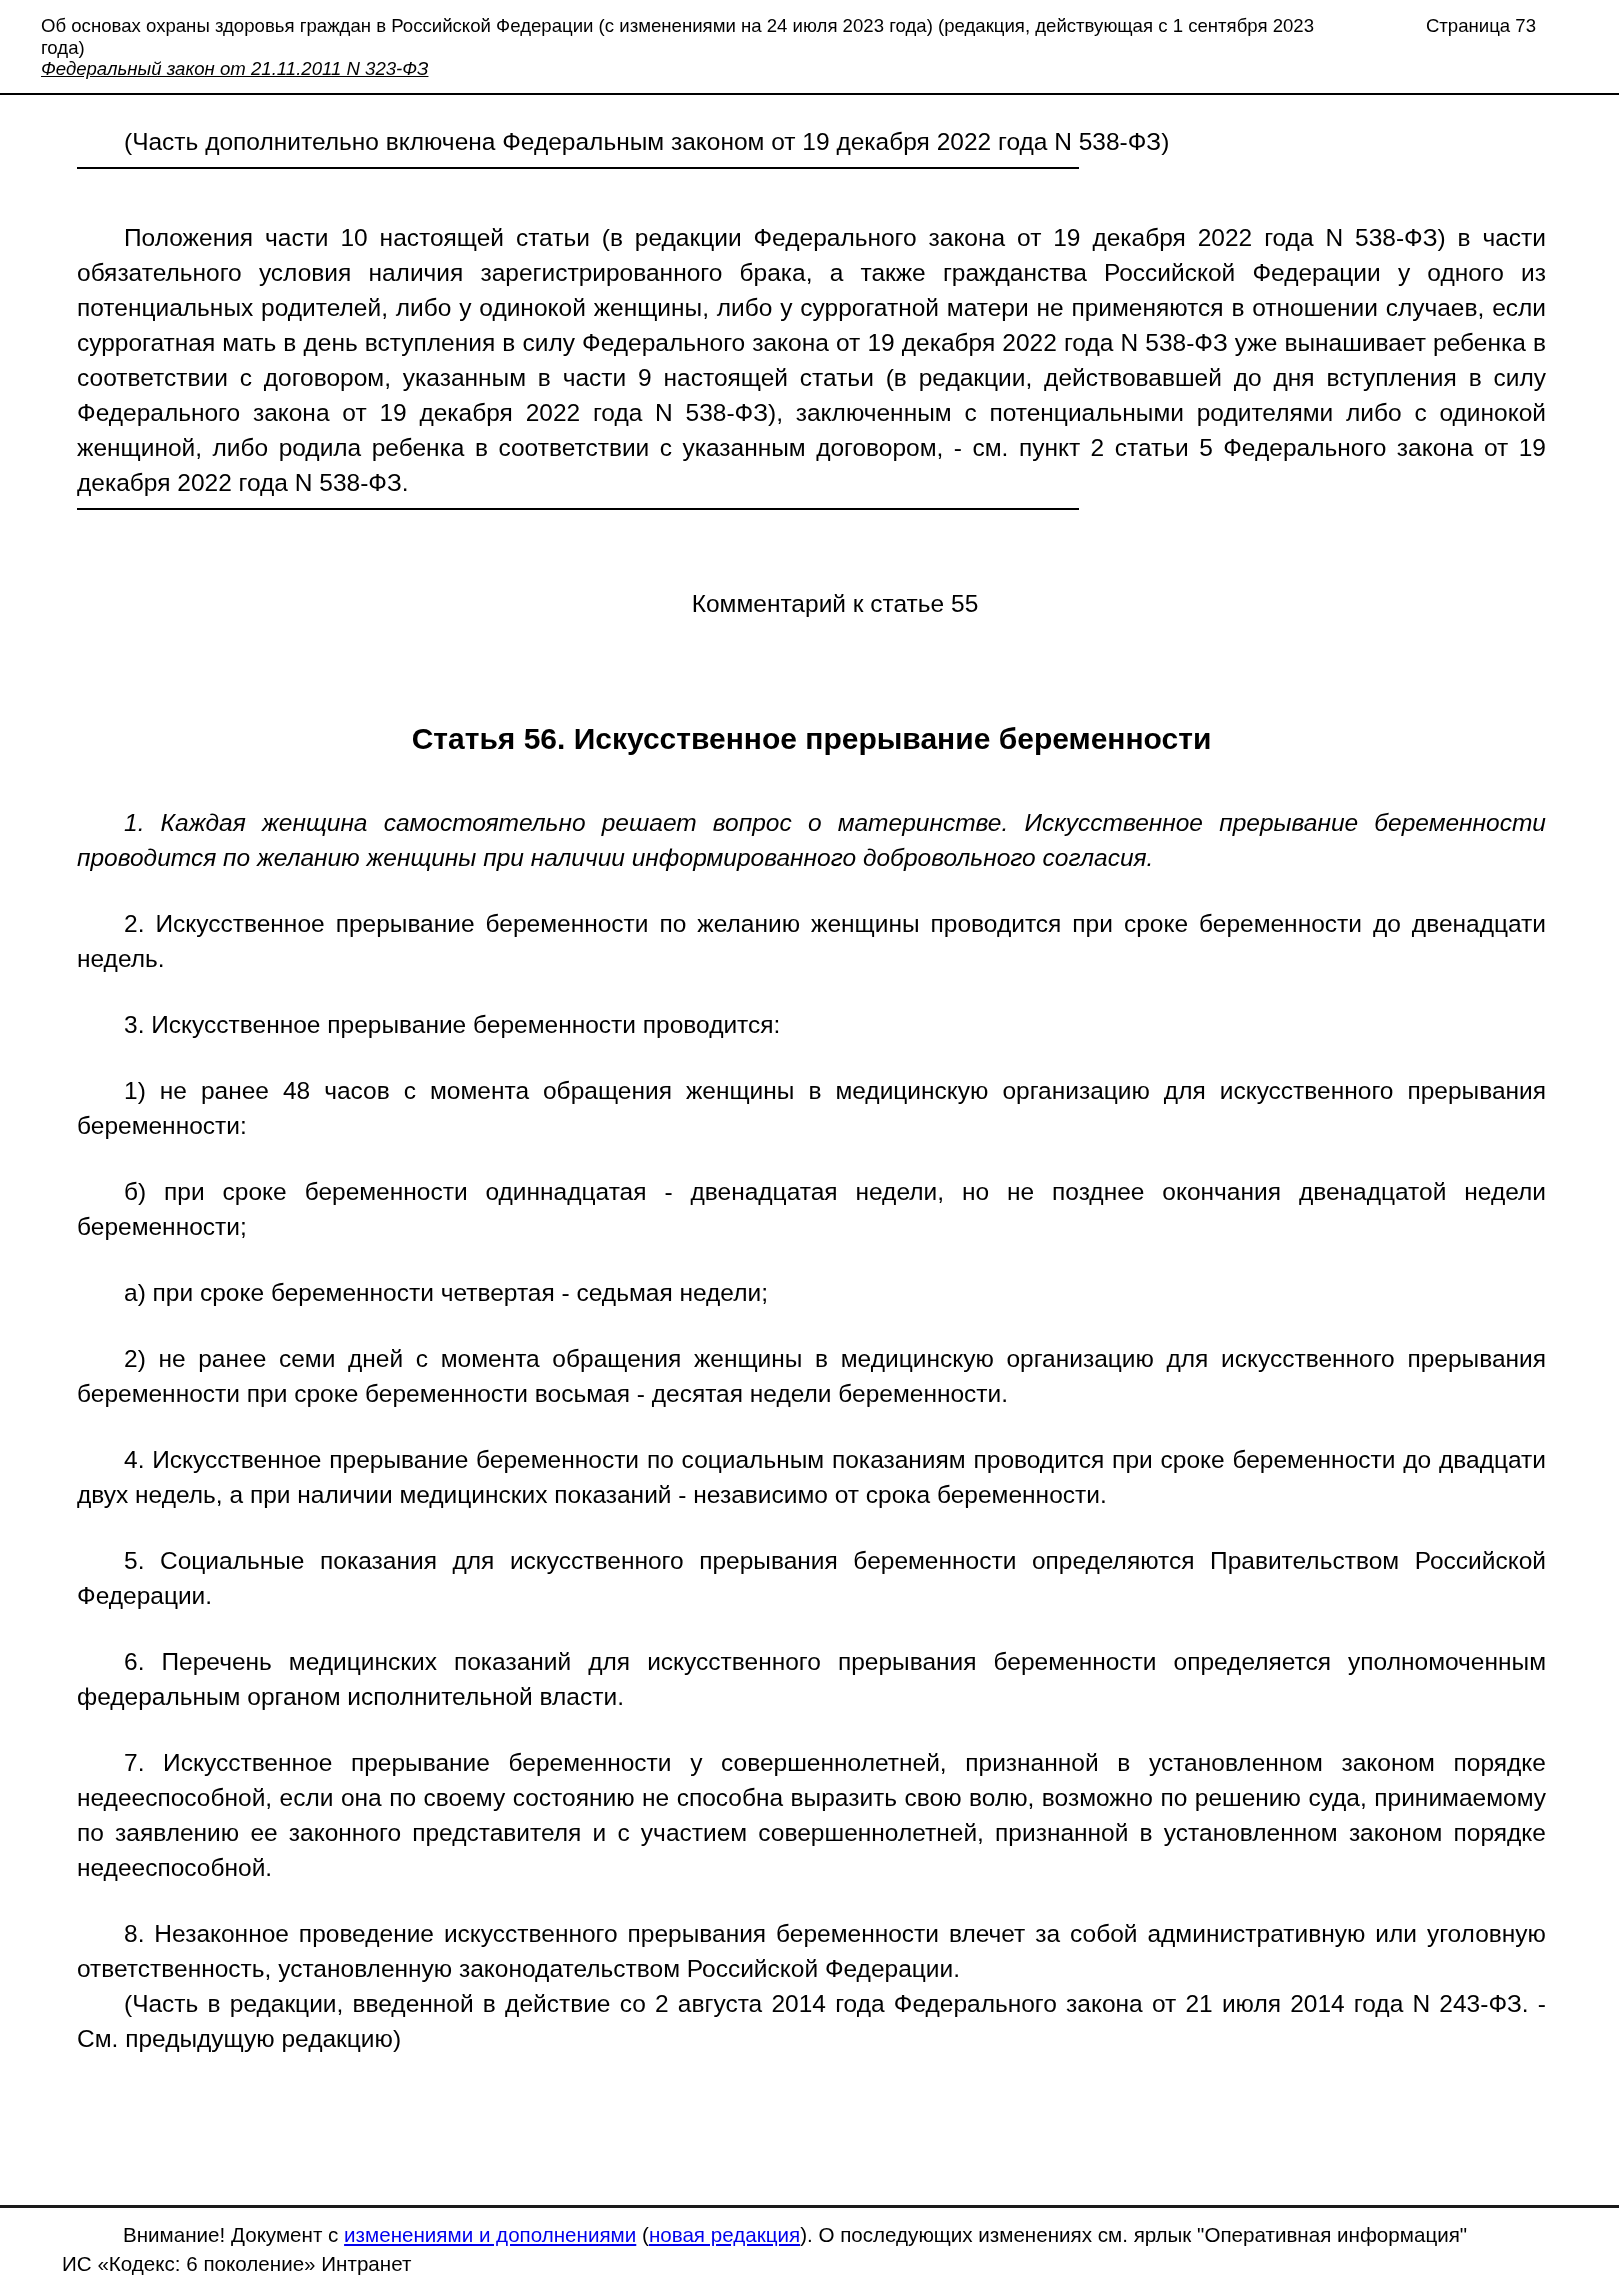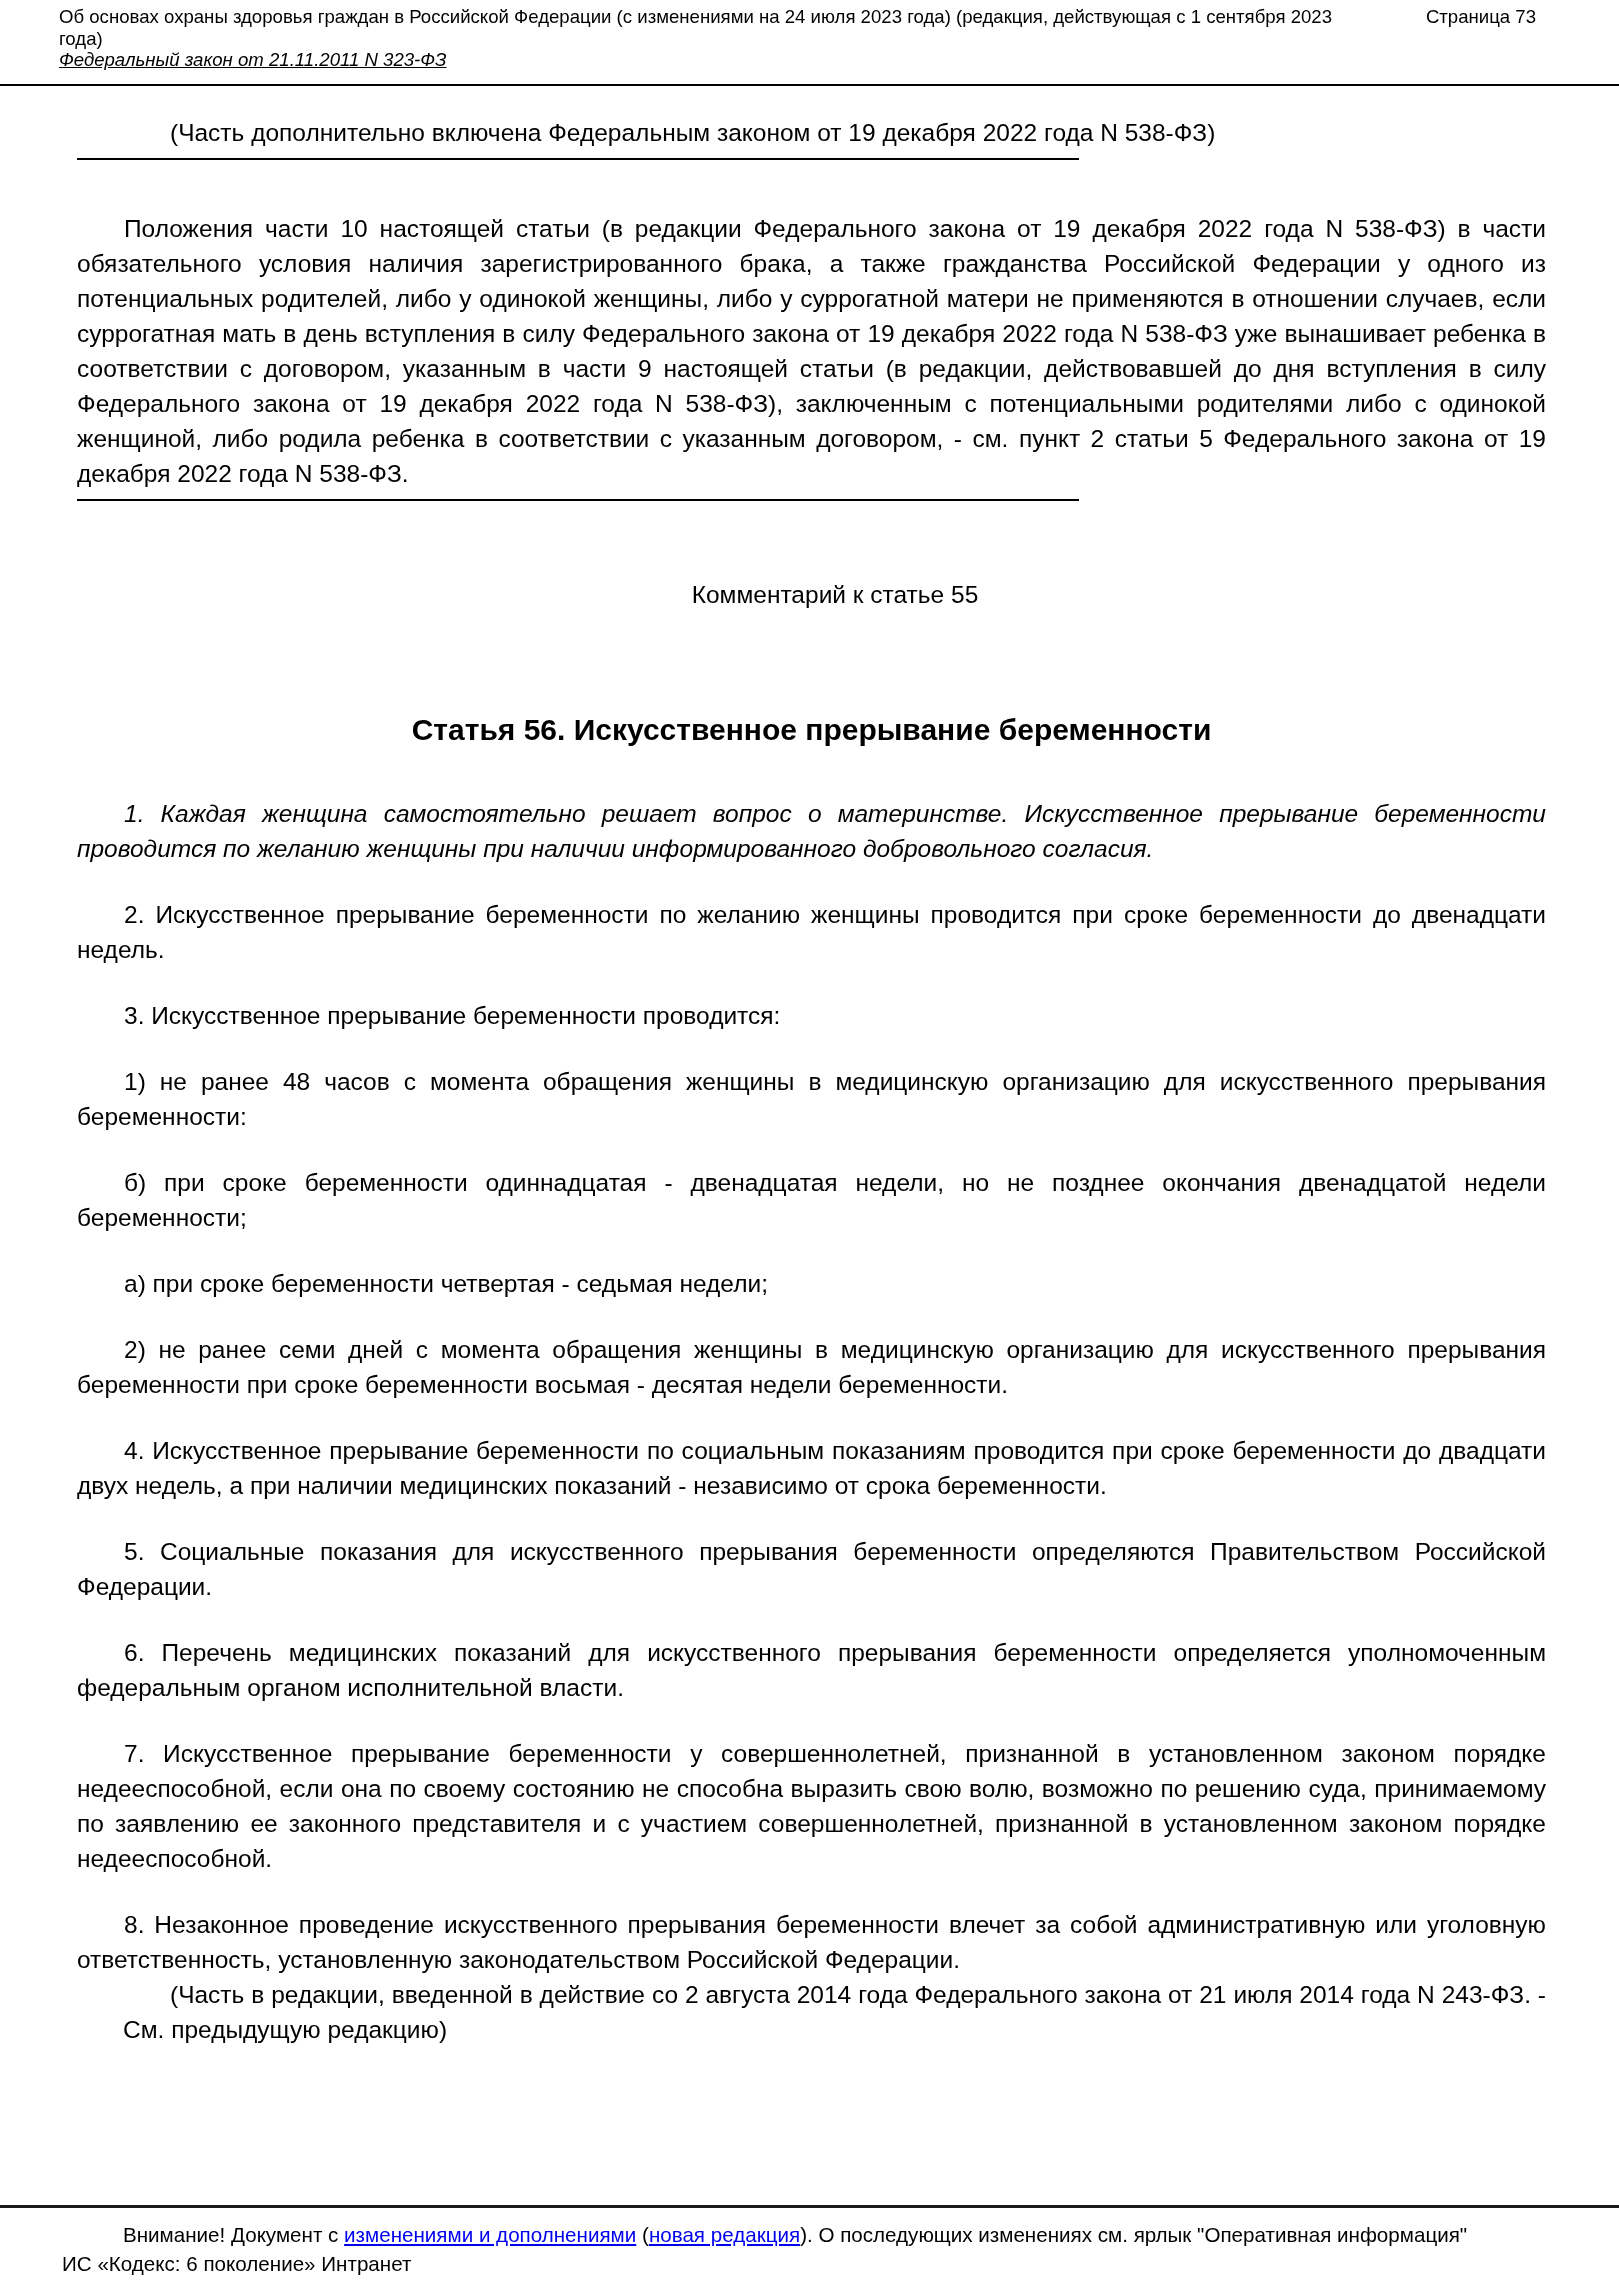--- a/index.html
+++ b/index.html
@@ -7,34 +7,34 @@
     width: 1619px;
     height: 2292px;
     position: relative;
     background: #ffffff;
     color: #000000;
     font-family: "Liberation Sans", "DejaVu Sans", sans-serif;
     overflow: hidden;
   }
 
   
-  .header { padding: 6px 83px 0 41px; font-size: 18.6px; line-height: 21.6px; margin-left: 18px; }
+  .header { padding: 15px 83px 0 41px; font-size: 18.6px; line-height: 21.6px; }
   .header-row { display: flex; align-items: flex-start; }
   .header-title { max-width: 1284px; }
   .header-page { margin-left: auto; white-space: nowrap; padding-left: 29px; }
   .header-law { font-style: italic; text-decoration: underline; }
 
   .rule { border: 0; }
   .rule-full { border-top: 2px solid #000000; margin: 13.7px 0 0 0; height: 0; }
 
   
   .content { margin: 29px 73px 0 77px; font-size: 24.5px; line-height: 35px; text-align: justify; }
   .content p { margin: 31px 0 0 0; text-indent: 47px; }
   .content p.noindent { text-indent: 0; }
-  .content p.nogap { margin-top: 0; margin-left: 46px; }
+  .content p.nogap { margin-top: 0; }
   .rule-partial { border-top: 2px solid #000000; width: 1002px; margin: 7.8px 0 0 0; height: 0; }
   .content p.after-rule { margin-top: 51px; }
   .content p.comment { margin-top: 76px; text-align: center; }
   .article-heading {
     margin: 100px 0 0 0;
     font-size: 30px;
     line-height: 35px;
     font-weight: bold;
     text-align: center;
     text-indent: 0;

